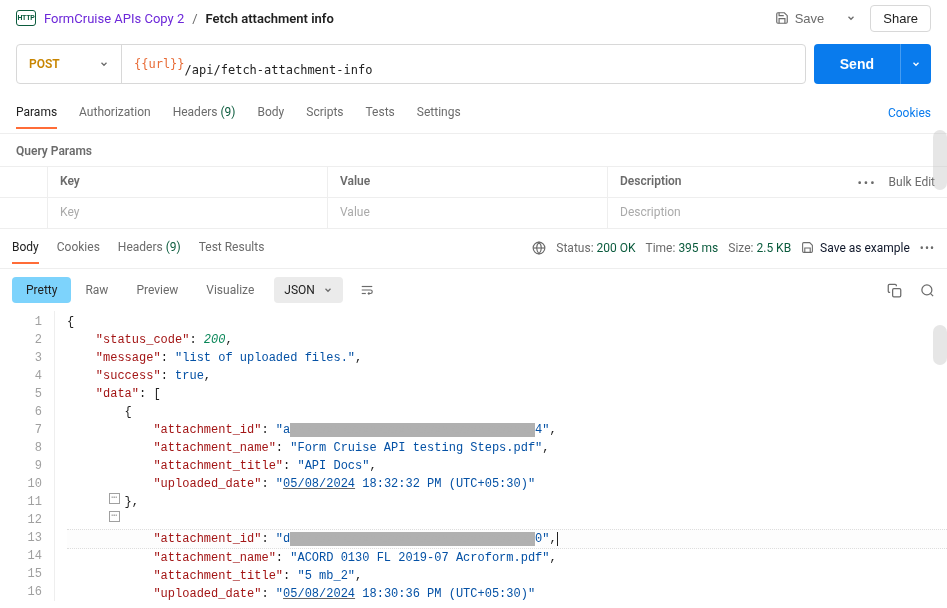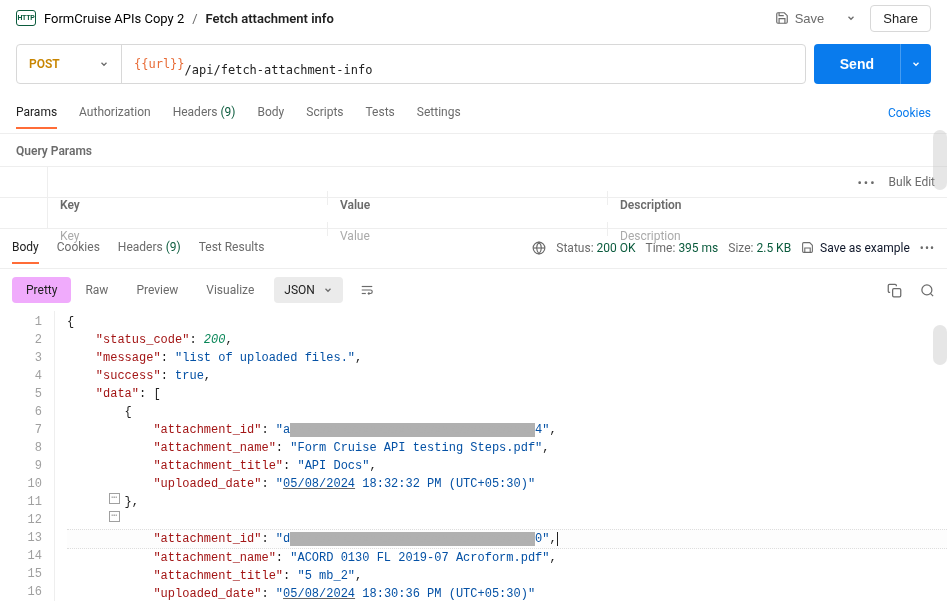--- a/index.html
+++ b/index.html
@@ -1,21 +1,21 @@
 <!DOCTYPE html>
 <html><head>
   <meta charset="utf-8">
   <style>
     * { box-sizing: border-box; margin: 0; padding: 0; }
     body { font-family: -apple-system, BlinkMacSystemFont, "Segoe UI", Roboto, sans-serif; color: #212121; font-size: 13px; background: #fff; width: 947px; height: 608px; overflow: hidden; position: relative; }
     
     
     .breadcrumb { display: flex; align-items: center; padding: 8px 16px; gap: 8px; height: 36px; }
     .http-icon { width: 20px; height: 16px; display: flex; align-items: center; justify-content: center; font-size: 7px; font-weight: 700; color: #0B5B3D; border: 1px solid #0B5B3D; border-radius: 3px; padding: 2px 3px; letter-spacing: -0.3px; }
-    .breadcrumb-item { color: #000000; font-size: 13px; }
+    .breadcrumb-item { color: #6d28d9; font-size: 13px; }
     .breadcrumb-sep { color: #6b6b6b; }
     .breadcrumb-current { font-weight: 600; color: #212121; }
     .breadcrumb-right { margin-left: auto; display: flex; align-items: center; gap: 8px; }
     .save-btn { display: flex; align-items: center; gap: 6px; padding: 4px 8px; color: #6b6b6b; cursor: pointer; font-size: 13px; background: none; border: none; }
     .save-caret { padding: 4px 6px; color: #6b6b6b; cursor: pointer; }
     .share-btn { border: 1px solid #d8d8d8; border-radius: 4px; padding: 5px 12px; background: #fff; font-size: 13px; color: #212121; cursor: pointer; }
     
     
     .url-bar { display: flex; padding: 8px 16px 16px 16px; gap: 8px; }
     .url-input-group { flex: 1; display: flex; border: 1px solid #d8d8d8; border-radius: 4px; overflow: hidden; height: 40px; }
@@ -32,21 +32,21 @@
     .req-tab { color: #6b6b6b; font-size: 12px; cursor: pointer; padding-bottom: 8px; border-bottom: 2px solid transparent; margin-bottom: -1px; }
     .req-tab.active { color: #212121; border-bottom-color: #ff6c37; }
     .req-tab .count { color: #0B5B3D; }
     .cookies-link { margin-left: auto; color: #097bed; font-size: 12px; cursor: pointer; padding-bottom: 8px; }
     
     
     .section-title { padding: 10px 16px 8px; color: #6b6b6b; font-size: 12px; font-weight: 600; }
     .params-table { border-top: 1px solid #eee; }
     .params-row { display: flex; border-bottom: 1px solid #eee; height: 31px; }
     .params-handle { width: 48px; border-right: 1px solid #eee; }
-    .params-col { padding: 7px 12px; border-right: 1px solid #eee; font-size: 12px; margin-top: 24px; }
+    .params-col { padding: 7px 12px; border-right: 1px solid #eee; font-size: 12px; }
     .params-col.key { flex: 0 0 280px; }
     .params-col.value { flex: 0 0 280px; }
     .params-col.desc { flex: 1; border-right: none; }
     .params-header .params-col { color: #6b6b6b; font-weight: 600; }
     .params-body .params-col { color: #aaa; }
     .params-actions { display: flex; align-items: center; padding: 0 12px; gap: 12px; color: #6b6b6b; }
     .more-dots { letter-spacing: 2px; cursor: pointer; }
     .bulk-edit { cursor: pointer; font-size: 12px; }
     
     
@@ -60,21 +60,21 @@
     .status-code { color: #0B5B3D; }
     .time-val { color: #0B5B3D; }
     .size-val { color: #0B5B3D; }
     .save-example { display: flex; align-items: center; gap: 6px; cursor: pointer; color: #0f172a; }
     .resp-more { cursor: pointer; letter-spacing: 1px; }
     
     
     .view-bar { display: flex; align-items: center; padding: 8px 12px; gap: 0; }
     .view-tabs-group { display: flex; background: #fff; border-radius: 4px; }
     .view-tab { padding: 6px 14px; font-size: 12px; color: #6b6b6b; cursor: pointer; border-radius: 4px; }
-    .view-tab.active { background: #f0abfc; color: #212121; }
+    .view-tab.active { background: #7dd3fc; color: #212121; }
     .format-select { margin-left: 6px; background: #ebebeb; border-radius: 4px; padding: 6px 10px; display: flex; align-items: center; gap: 8px; font-size: 12px; color: #212121; cursor: pointer; }
     .linewrap-icon { margin-left: 12px; cursor: pointer; color: #6b6b6b; padding: 4px; }
     .view-bar-right { margin-left: auto; display: flex; gap: 18px; color: #6b6b6b; }
     .icon-btn { cursor: pointer; display: flex; }
     
     
     .json-viewer { display: flex; font-family: "SFMono-Regular", Consolas, "Liberation Mono", monospace; font-size: 12px; line-height: 18px; overflow: auto; height: 290px; }
     .gutter { padding: 2px 0; text-align: right; color: #a0a0a0; user-select: none; border-right: 1px solid #eee; min-width: 55px; }
     .gutter div { padding-right: 12px; }
     .code { padding: 2px 0 2px 12px; white-space: pre; flex: 1; position: relative; }

